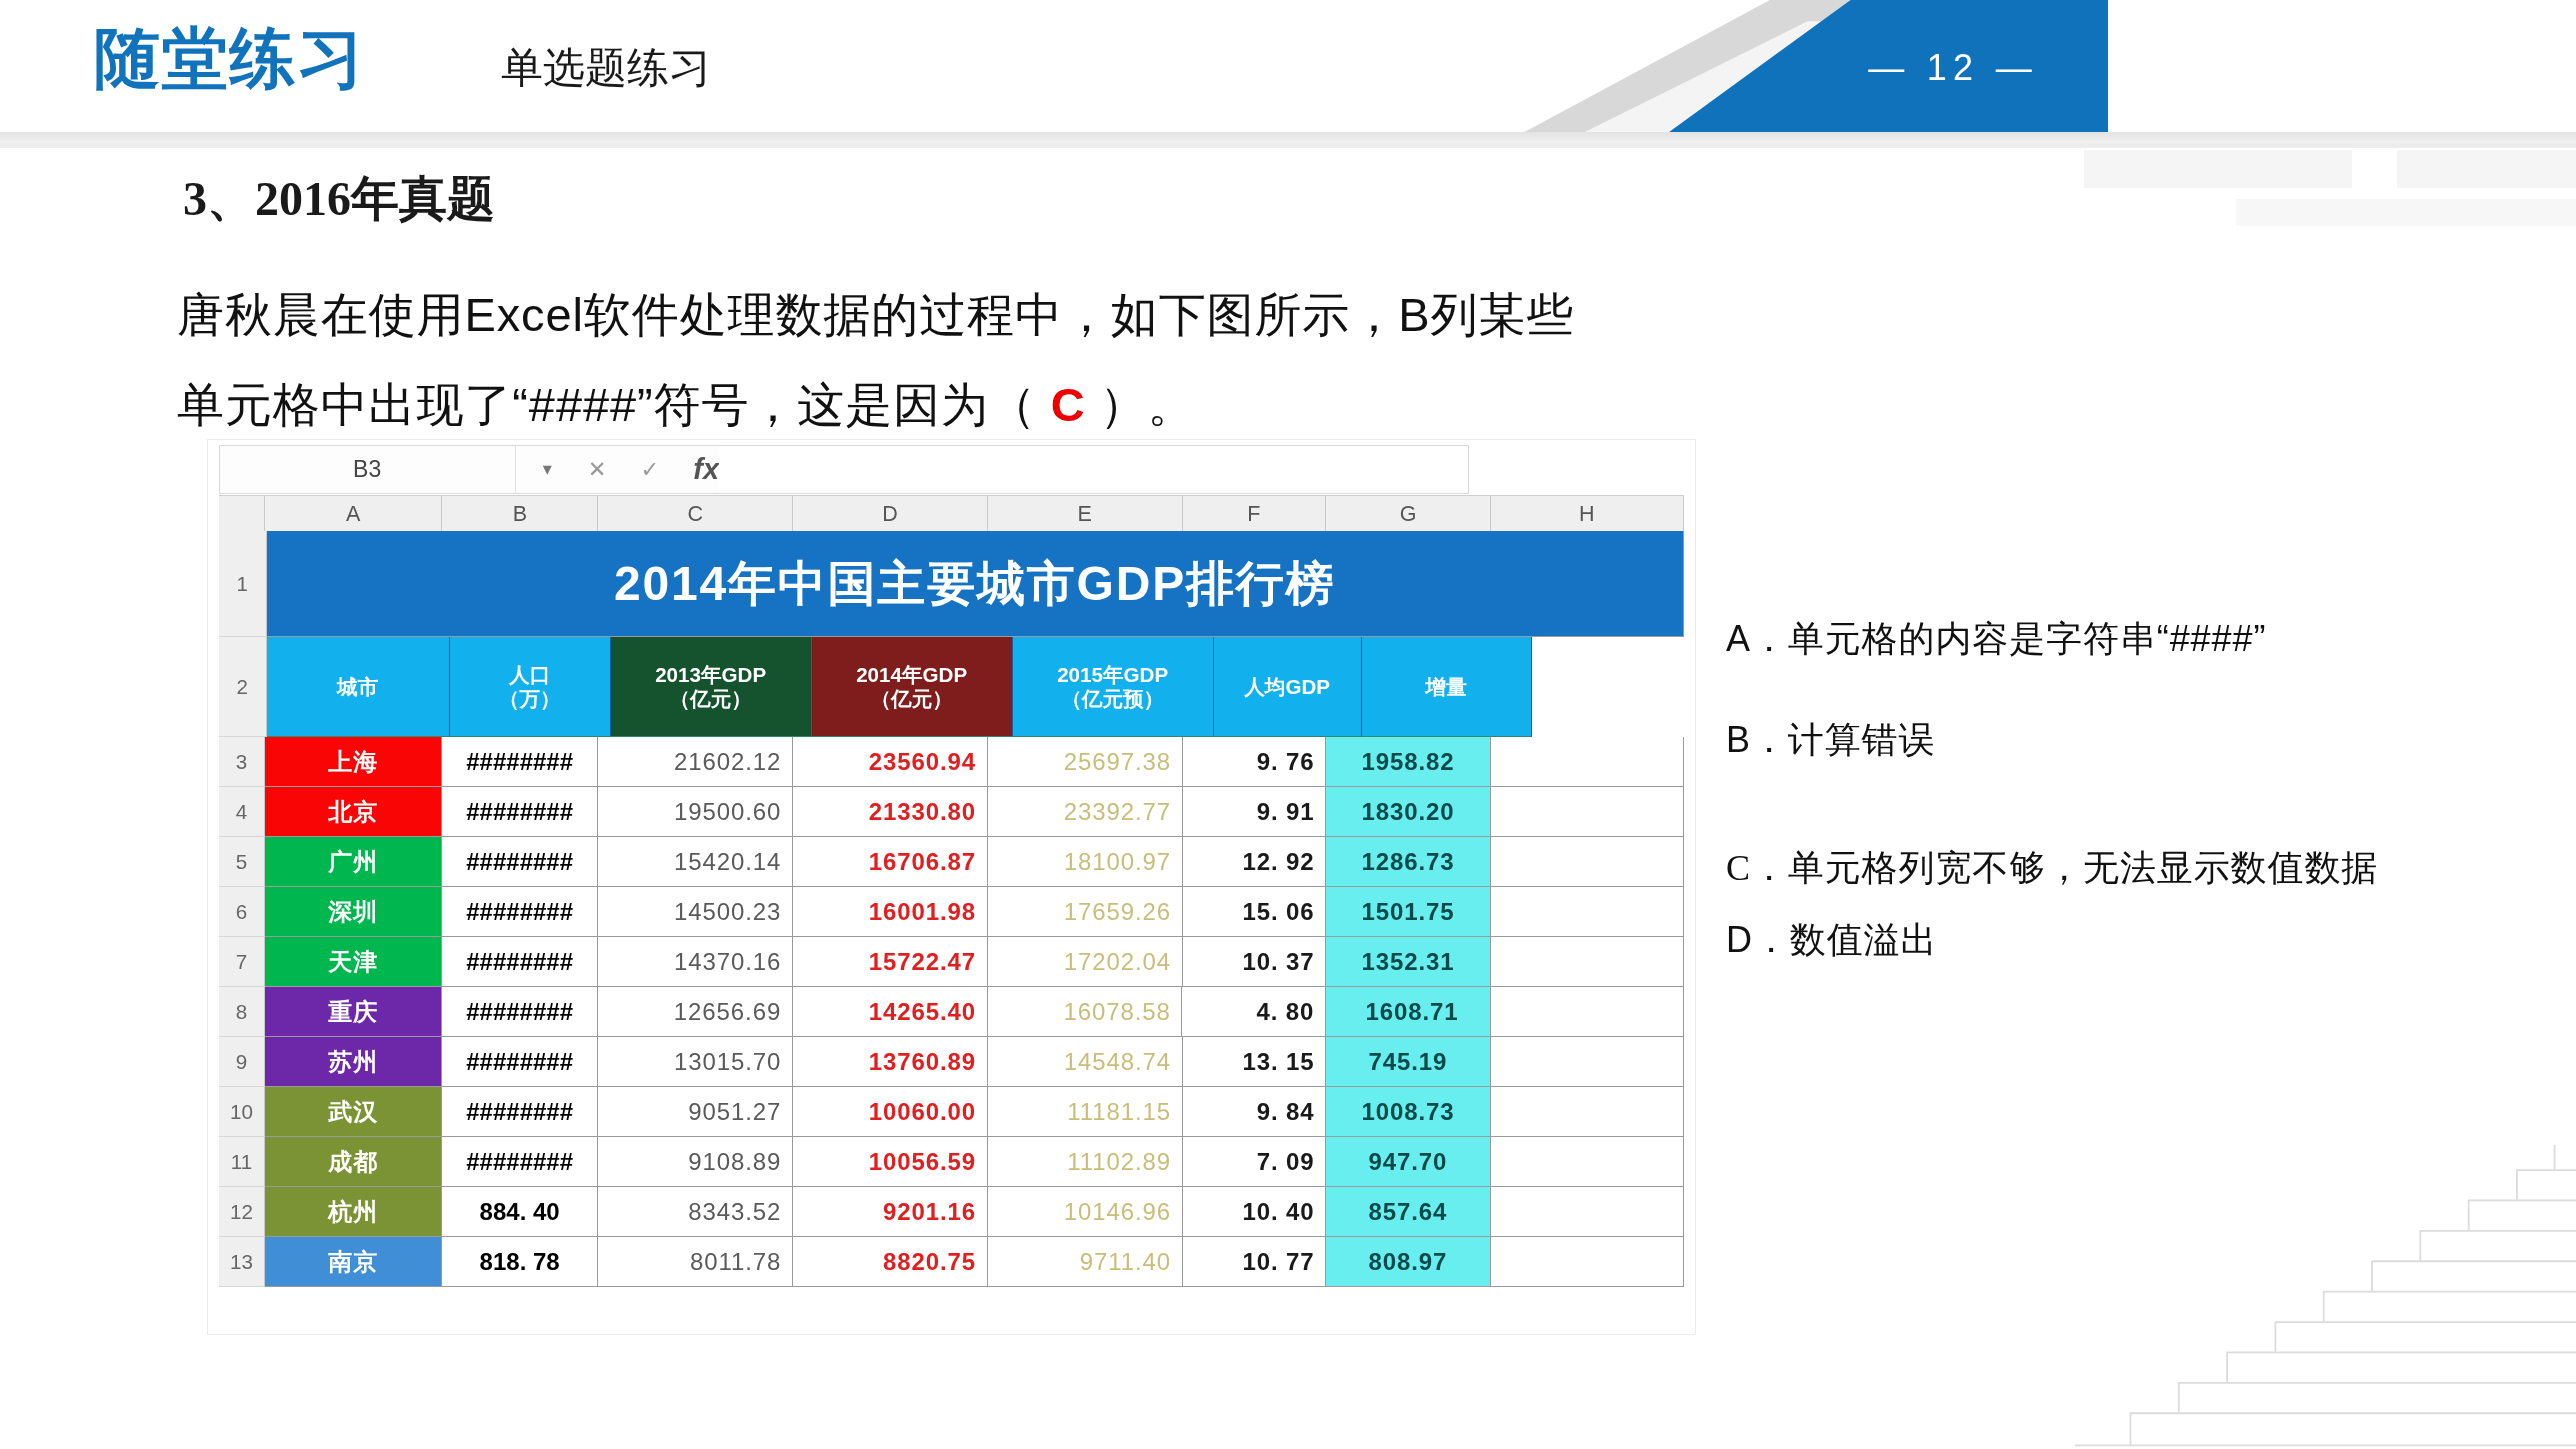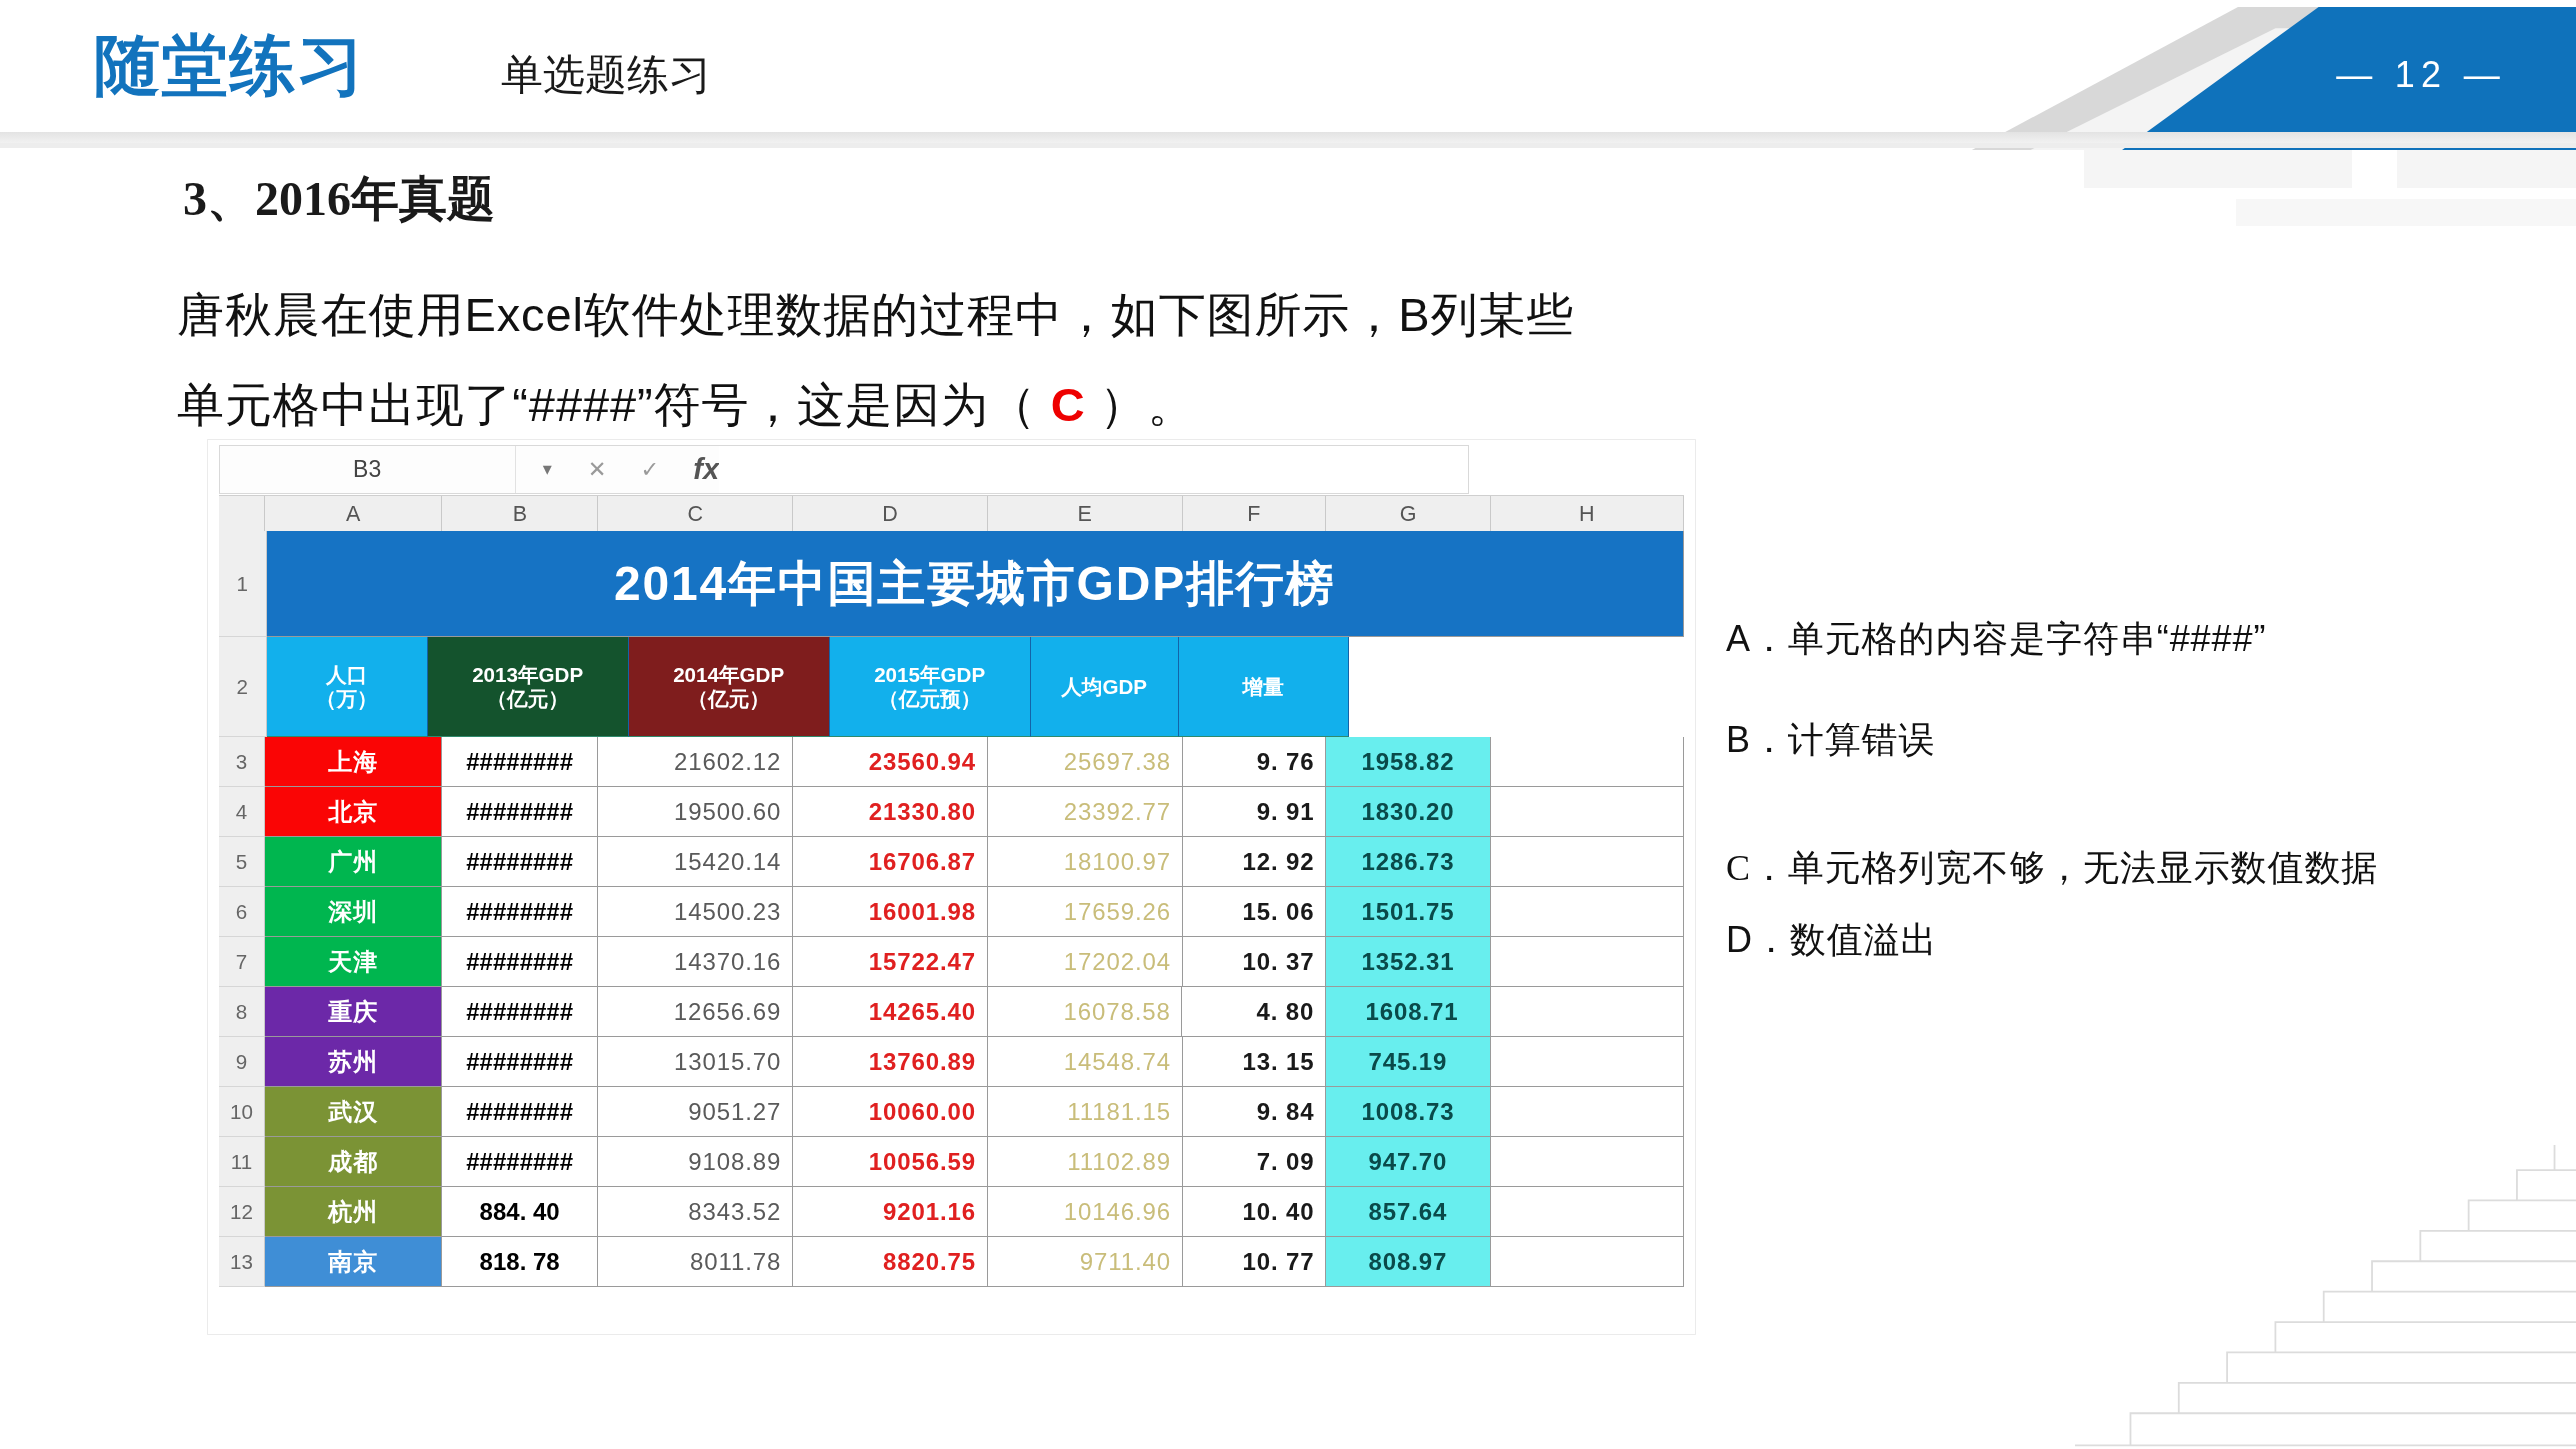--- a/index.html
+++ b/index.html
@@ -4,21 +4,21 @@
 <style>
   html,body{margin:0;padding:0;}
   body{
     width:2576px;height:1449px;
     background:#ffffff;
     font-family:"Liberation Sans","DejaVu Sans",sans-serif;
     overflow:hidden;position:relative;
   }
 
   
-  .header{position:absolute;left:0;top:0;width:2576px;height:143px;overflow:hidden;margin-top:7px;}
+  .header{position:absolute;left:0;top:0;width:2108px;height:143px;overflow:hidden;}
   .hdr-bg{position:absolute;left:0;top:0;width:2576px;height:143px;background:#ffffff;}
   .hdr-rule{position:absolute;left:0;top:132px;width:2576px;height:12.5px;
             background:linear-gradient(#e3e3e3,#f4f4f4);}
   .hdr-rule2{position:absolute;left:0;top:143px;width:2576px;height:4.5px;background:#ededed;}
   .hdr-title{position:absolute;left:94px;top:25px;font-size:66px;font-weight:bold;
              color:#1273bd;letter-spacing:1.8px;line-height:1;white-space:nowrap;}
   .hdr-sub{position:absolute;left:501px;top:47px;font-size:42px;color:#1a1a1a;
            white-space:nowrap;line-height:1;}
   .hdr-tri-grey{position:absolute;right:0;top:0;width:626px;height:148px;
       background:#d8d8d8;
@@ -157,20 +157,23 @@
       <div class="cl" style="width: 199px;">H</div>
     </div>
 
   <div class="xl-grid" id="grid">
       <div class="xl-row title-row">
         <div class="xl-rowhead">1</div>
         <div class="title-cell" style="background: rgb(22, 115, 196);">2014年中国主要城市GDP排行榜</div>
       </div>
       <div class="xl-row hdr-row">
         <div class="xl-rowhead">2</div>
+        <div class="hcell" style="width: 183px; background: rgb(18, 176, 236);">
+          <span>城市</span>
+        </div>
         <div class="hcell" style="width: 161px; background: rgb(18, 176, 236);">
           <span>人口</span>
           <span>（万）</span>
         </div>
         <div class="hcell" style="width: 201px; background: #14532d;">
           <span>2013年GDP</span>
           <span>（亿元）</span>
         </div>
         <div class="hcell" style="width: 201px; background: #7f1d1d;">
           <span>2014年GDP</span>

